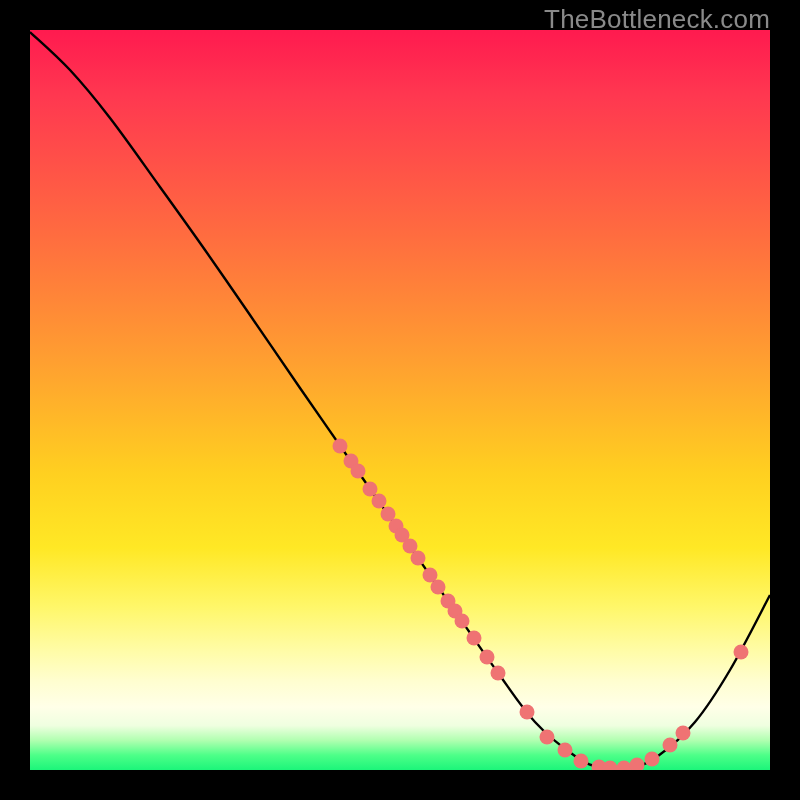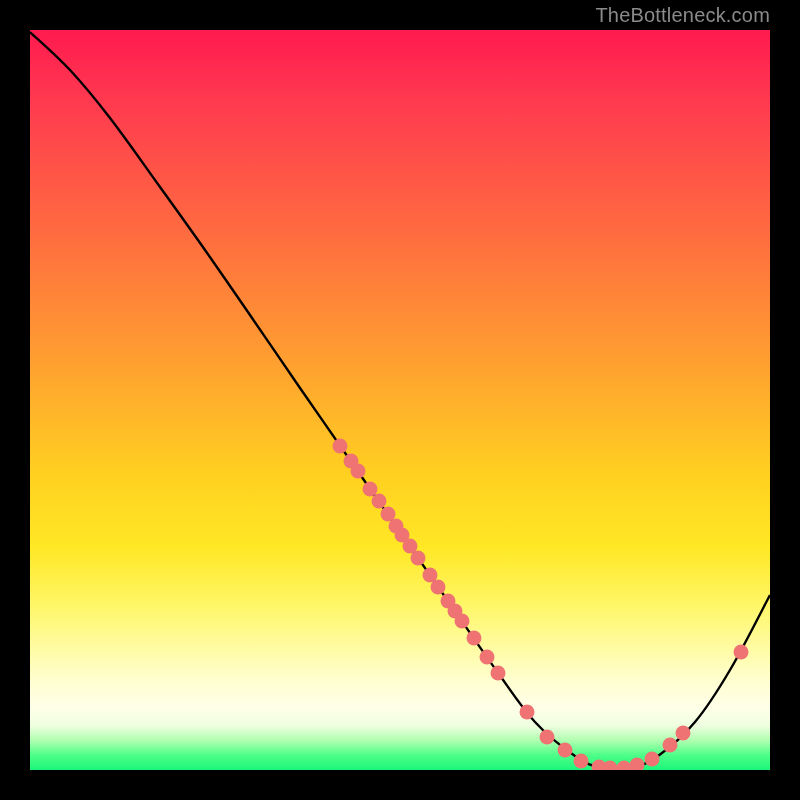--- a/index.html
+++ b/index.html
@@ -46,21 +46,21 @@
     left: 0;
     top: 0;
     width: 740px;
     height: 740px;
   }
   .watermark {
     position: absolute;
     top: 4px;
     right: 30px;
     font-family: Arial, Helvetica, sans-serif;
-    font-size: 20px;
+    font-size: 26px;
     color: #8a8a8a;
     letter-spacing: 0.2px;
   }
 </style>
 </head>
 <body>
 
 <div class="frame">
   <div class="gradient"></div>
   <svg class="svg-layer" viewBox="0 0 740 740" preserveAspectRatio="none">

